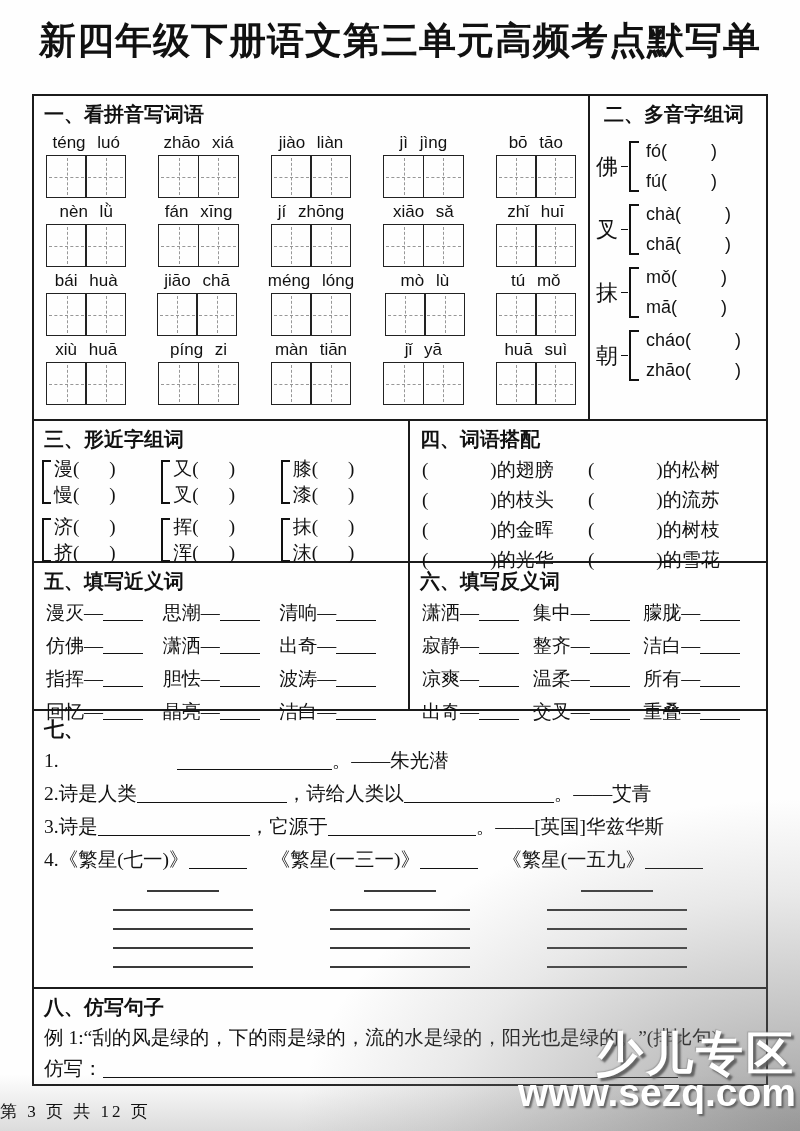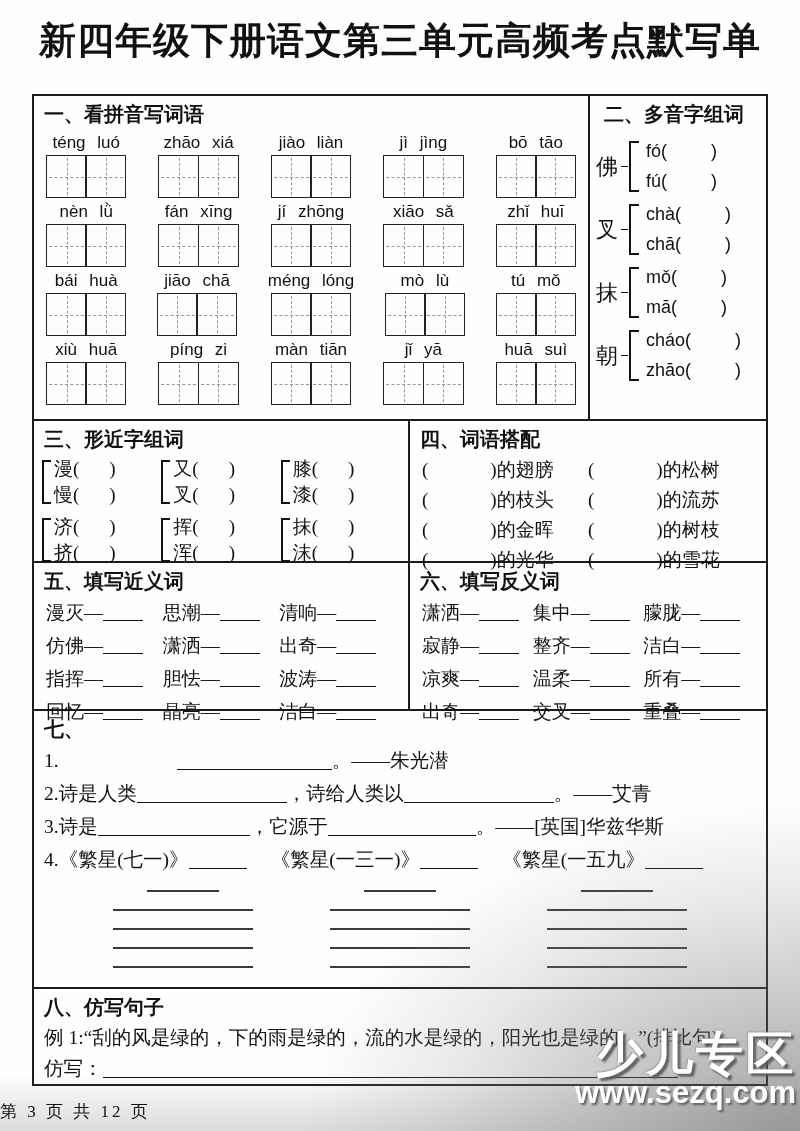--- a/index.html
+++ b/index.html
@@ -85,21 +85,21 @@
 
   .shade{position:absolute;inset:0;pointer-events:none;
     background:linear-gradient(to top,rgba(130,130,130,.28),rgba(255,255,255,0) 5%),
     radial-gradient(640px 430px at 101% 101%,rgba(75,75,75,.55),rgba(110,110,110,.38) 32%,
     rgba(150,150,150,.2) 58%,rgba(255,255,255,0) 80%)}
 
   .wm{position:absolute;right:4px;bottom:22px;text-align:right;pointer-events:none}
   .wm1{font-family:"Liberation Sans",sans-serif;font-weight:700;font-size:47px;color:#fff;
        line-height:46px;letter-spacing:3px;
        text-shadow:3px 3px 2px rgba(90,90,90,.9),-1px -1px 1px rgba(130,130,130,.5)}
-  .wm2{font-family:"Liberation Sans",sans-serif;font-weight:700;font-size:31px;color:#fff;
+  .wm2{font-family:"Liberation Sans",sans-serif;font-weight:700;font-size:39px;color:#fff;
        line-height:32px;text-shadow:2px 2px 2px rgba(90,90,90,.9)}
 </style>
 </head>
 <body>
 
 <div class="title">新四年级下册语文第三单元高频考点默写单</div>
 
 <div class="main">
 
   <div class="rowA">

